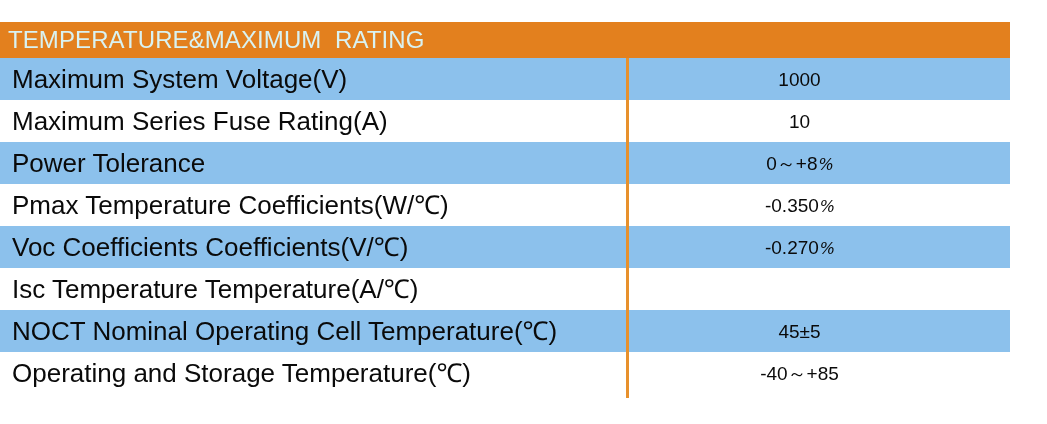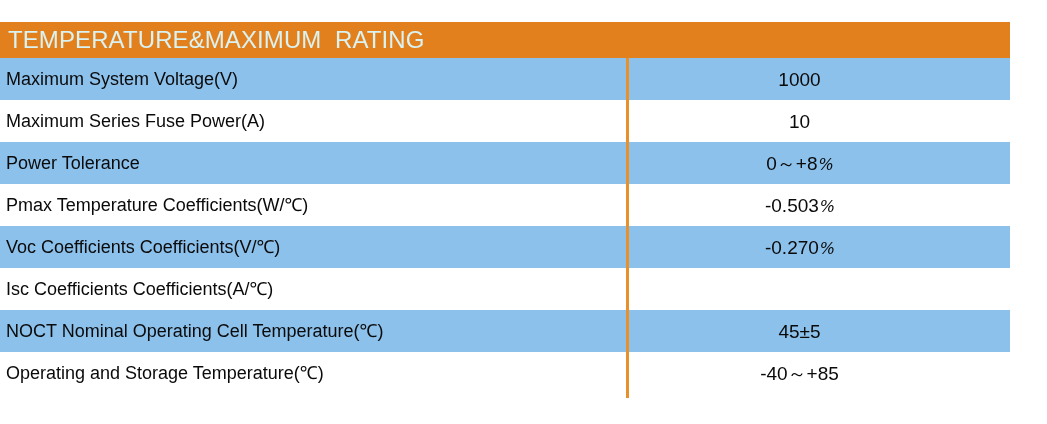--- a/index.html
+++ b/index.html
@@ -48,22 +48,22 @@
     align-items: center;
     background: #ffffff;
   }
   .row.shaded {
     background: #8cc1ec;
   }
 
   .cell-label {
     width: 626px;
     box-sizing: border-box;
-    padding-left: 6px;
-    font-size: 18px;
+    padding-left: 12px;
+    font-size: 26px;
     color: #0a0a0a;
     white-space: pre;
     line-height: 1;
   }
 
   .cell-value {
     width: 348px;
     box-sizing: border-box;
     text-align: center;
     font-size: 19px;
@@ -99,41 +99,41 @@
 
   <div class="table-body">
     <div class="col-divider"></div>
 
     <div class="row shaded">
       <div class="cell-label">Maximum System Voltage(V)</div>
       <div class="cell-value"><span>1000</span><span class="unit-pct"></span></div>
     </div>
 
     <div class="row">
-      <div class="cell-label">Maximum Series Fuse Power(A)</div>
+      <div class="cell-label">Maximum Series Fuse Rating(A)</div>
       <div class="cell-value"><span>10</span><span class="unit-pct"></span></div>
     </div>
 
     <div class="row shaded">
       <div class="cell-label">Power Tolerance</div>
       <div class="cell-value"><span>0～+8</span><span class="unit-pct">%</span></div>
     </div>
 
     <div class="row">
       <div class="cell-label">Pmax Temperature Coefficients(W/℃)</div>
-      <div class="cell-value"><span>-0.503</span><span class="unit-pct">%</span></div>
+      <div class="cell-value"><span>-0.350</span><span class="unit-pct">%</span></div>
     </div>
 
     <div class="row shaded">
       <div class="cell-label">Voc Coefficients Coefficients(V/℃)</div>
       <div class="cell-value"><span>-0.270</span><span class="unit-pct">%</span></div>
     </div>
 
     <div class="row">
-      <div class="cell-label">Isc Coefficients Coefficients(A/℃)</div>
+      <div class="cell-label">Isc Temperature Temperature(A/℃)</div>
     </div>
 
     <div class="row shaded">
       <div class="cell-label">NOCT Nominal Operating Cell Temperature(℃)</div>
       <div class="cell-value"><span>45±5</span><span class="unit-pct"></span></div>
     </div>
 
     <div class="row">
       <div class="cell-label">Operating and Storage Temperature(℃)</div>
       <div class="cell-value"><span>-40～+85</span><span class="unit-pct"></span></div>

